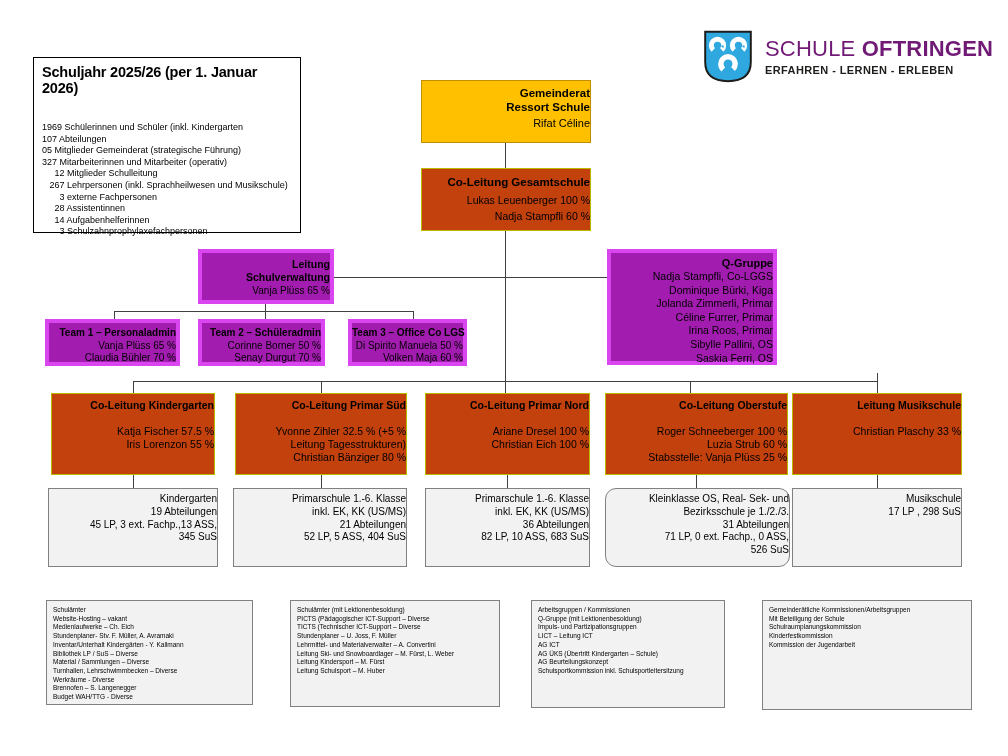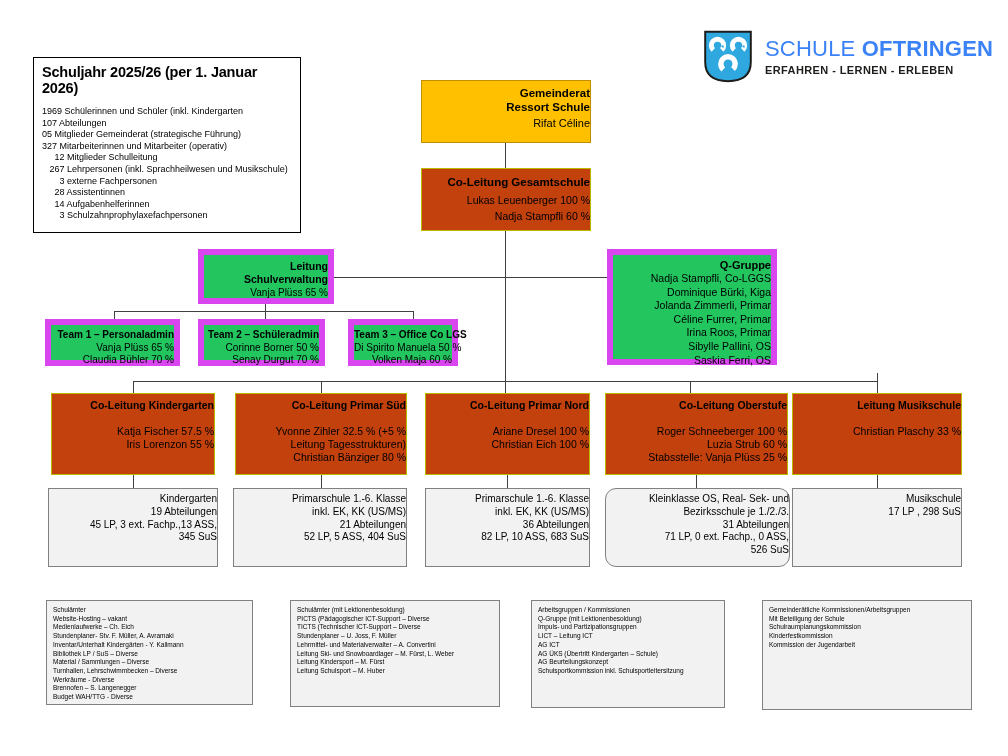--- a/index.html
+++ b/index.html
@@ -9,53 +9,53 @@
     font-family:"Liberation Sans", sans-serif; color:#000; overflow:hidden;
   }
   .node { position:absolute; text-align:right; }
   .node-title { font-weight:bold; white-space:pre; }
   .node-body  { white-space:pre; }
 
   
   .info-box { position:absolute; left:33px; top:57px; width:268px; height:176px;
               background:#fff; border:1px solid #000; padding:6px 8px; text-align:left; }
   .info-title { font-size:14.5px; font-weight:bold; letter-spacing:-0.2px; }
-  .info-lines { margin-top:10px; font-size:9px; line-height:11.6px; white-space:pre; }
+  .info-lines { margin-top:26px; font-size:9px; line-height:11.6px; white-space:pre; }
 
   
   .logo { position:absolute; left:703px; top:28px; width:280px; height:56px; }
   .logo-shield { position:absolute; left:0; top:2px; }
-  .logo-name { position:absolute; left:62px; top:8px; font-size:22px; letter-spacing:0.2px; color:#3b82f6; white-space:nowrap; }
+  .logo-name { position:absolute; left:62px; top:8px; font-size:22px; letter-spacing:0.2px; color:#701a75; white-space:nowrap; }
   .logo-name b { font-weight:bold; }
   .logo-tagline { position:absolute; left:62px; top:36px; font-size:11px; font-weight:bold; color:#1d1d1b; letter-spacing:0.4px; white-space:nowrap; }
 
   
   .orange { background:#FFC000; border:1px solid #bf8f00; }
   .yellow { background:#c2410c; border:1px solid #b9b900; }
-  .green  { background:#22c55e; border:6px solid #d946ef; }
+  .green  { background:#a21caf; border:4px solid #d946ef; }
   .stat   { background:#F2F2F2; border:1px solid #808080; }
 
   .b-gemeinderat   { left:421px; top:80px;  width:170px; height:63px; padding-top:5px; }
   .b-gemeinderat .node-title { font-size:11.5px; line-height:14px; }
   .b-gemeinderat .node-body  { font-size:11px; margin-top:3px; }
 
   .b-gesamtschule  { left:421px; top:168px; width:170px; height:63px; padding-top:6px; }
   .b-gesamtschule .node-title { font-size:11.5px; line-height:14px; }
   .b-gesamtschule .node-body  { font-size:10.5px; line-height:16px; margin-top:3px; }
 
   .b-schulverwaltung { left:198px; top:249px; width:136px; height:55px; padding-top:5px; }
   .b-schulverwaltung .node-title { font-size:10.5px; line-height:12.5px; }
   .b-schulverwaltung .node-body  { font-size:10px; margin-top:2px; }
 
   .team { top:319px; height:47px; padding-top:4px; }
   .team .node-title { font-size:10px; line-height:12.5px; }
   .team .node-body  { font-size:10px; line-height:12.5px; }
   .b-team1 { left:45px;  width:135px; }
   .b-team2 { left:198px; width:127px; }
-  .b-team3 { left:348px; width:110px; }
+  .b-team3 { left:348px; width:119px; }
 
   .b-qgruppe { left:607px; top:249px; width:170px; height:116px; padding-top:3px; }
   .b-qgruppe .node-title { font-size:11px; line-height:14px; }
   .b-qgruppe .node-body  { font-size:10.5px; line-height:13.6px; }
 
   .yrow { top:393px; height:82px; padding-top:5px; }
   .yrow .node-title { font-size:10.5px; line-height:13px; }
   .yrow .node-body  { font-size:10.5px; line-height:13px; margin-top:13px; }
   .b-kindergarten { left:51px;  width:164px; }
   .b-primar-sued  { left:235px; width:172px; }

